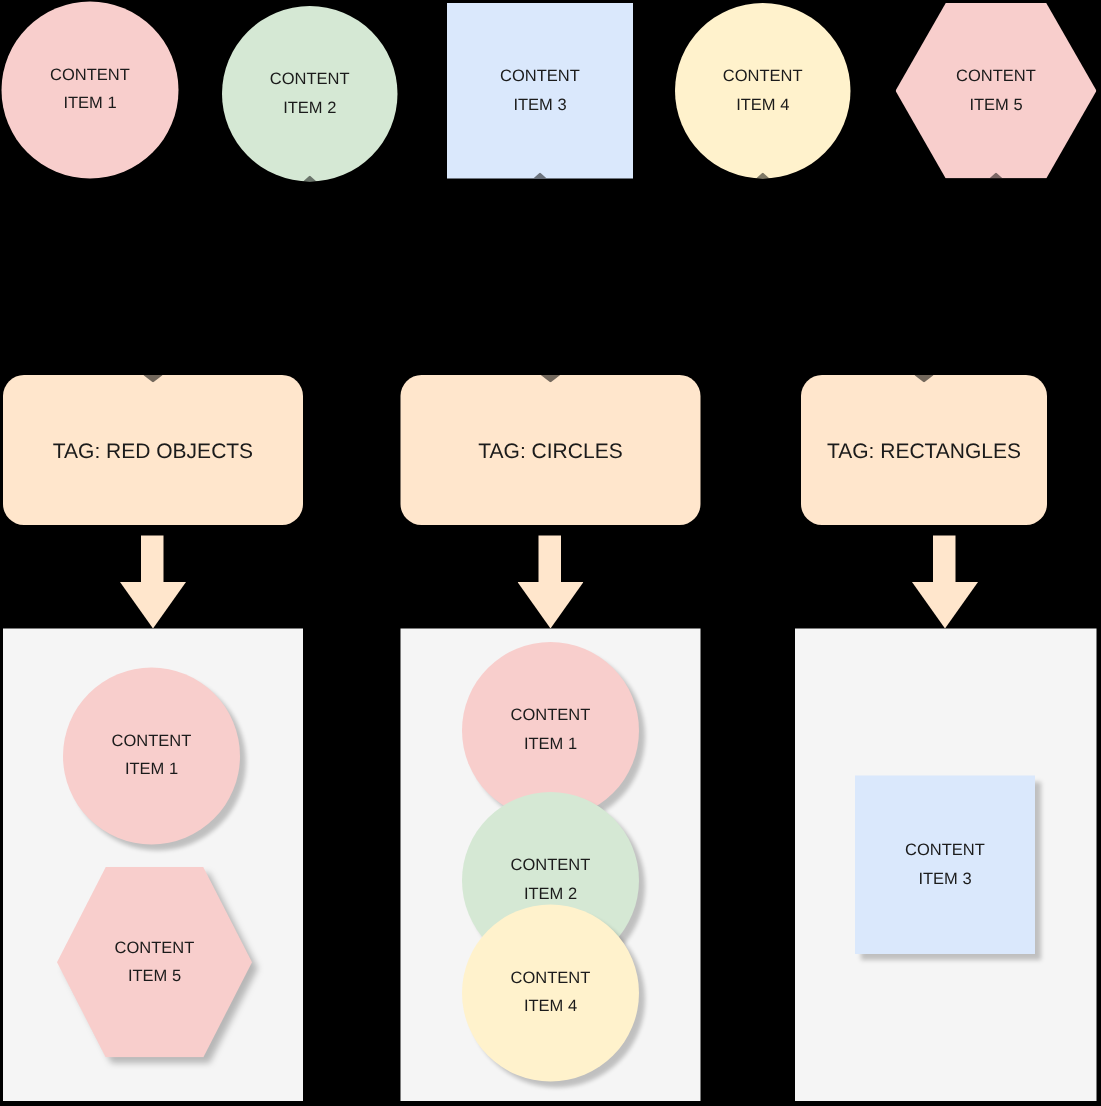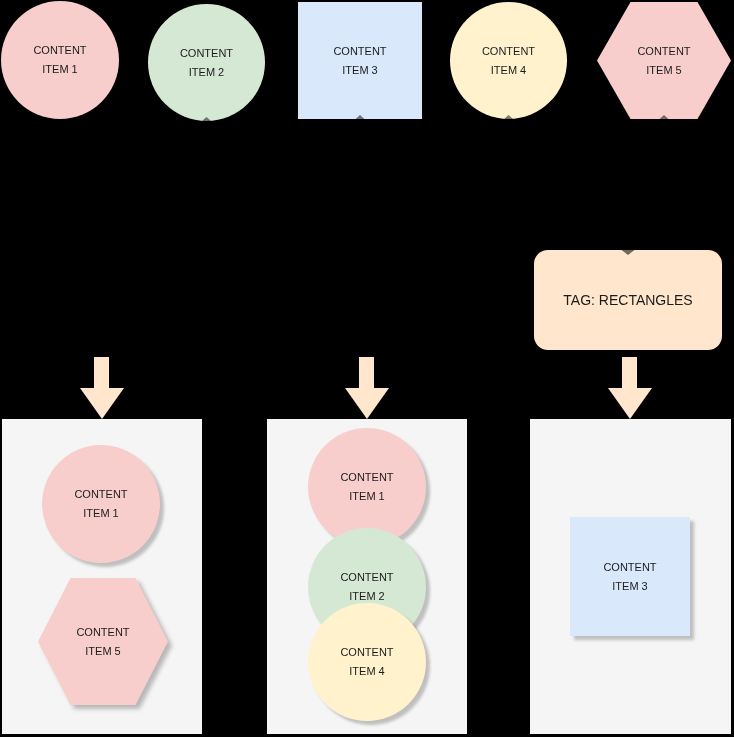--- a/index.html
+++ b/index.html
@@ -53,21 +53,21 @@
   .tag {
     position: absolute;
     top: 250px; height: 100px; width: 200px;
     border-radius: 14px;
     display: flex; align-items: center; justify-content: center;
     box-shadow: 3px 3px 3px rgba(0,0,0,0.35);
   }
   .tag-label { font-size: 14px; color: #1b1b1b; text-align: center; }
   .tag1 { left: 2px; }
   .tag2 { left: 267px; }
-  .tag3 { left: 534px; width: 188px; }
+  .tag3 { left: 534px; width: 164px; }
   .arrowhead-notch {
     position: absolute; top: 0; left: 50%; transform: translateX(-50%);
     width: 13px; height: 5px;
     background: rgba(0,0,0,0.55);
     clip-path: polygon(0 0, 100% 0, 50% 100%);
   }
   .stub-notch {
     position: absolute; bottom: 0; left: 50%; transform: translateX(-50%);
     width: 9px; height: 4px;
     background: rgba(0,0,0,0.5);
@@ -137,20 +137,28 @@
   </div>
 
   <div class="hexwrap item5-top">
     <div class="hex fill-pink">
       <span class="shape-label">CONTENT
 ITEM 5</span>
       <span class="stub-notch"></span>
     </div>
   </div>
 
+  <div class="tag fill-peach tag1">
+    <span class="arrowhead-notch"></span>
+    <span class="tag-label">TAG: RED OBJECTS</span>
+  </div>
+  <div class="tag fill-peach tag2">
+    <span class="arrowhead-notch"></span>
+    <span class="tag-label">TAG: CIRCLES</span>
+  </div>
   <div class="tag fill-peach tag3">
     <span class="arrowhead-notch"></span>
     <span class="tag-label">TAG: RECTANGLES</span>
   </div>
 
   <div class="down-arrow arrow1">
     <div class="arrow-shaft"></div>
     <div class="arrow-head"></div>
   </div>
   <div class="down-arrow arrow2">

